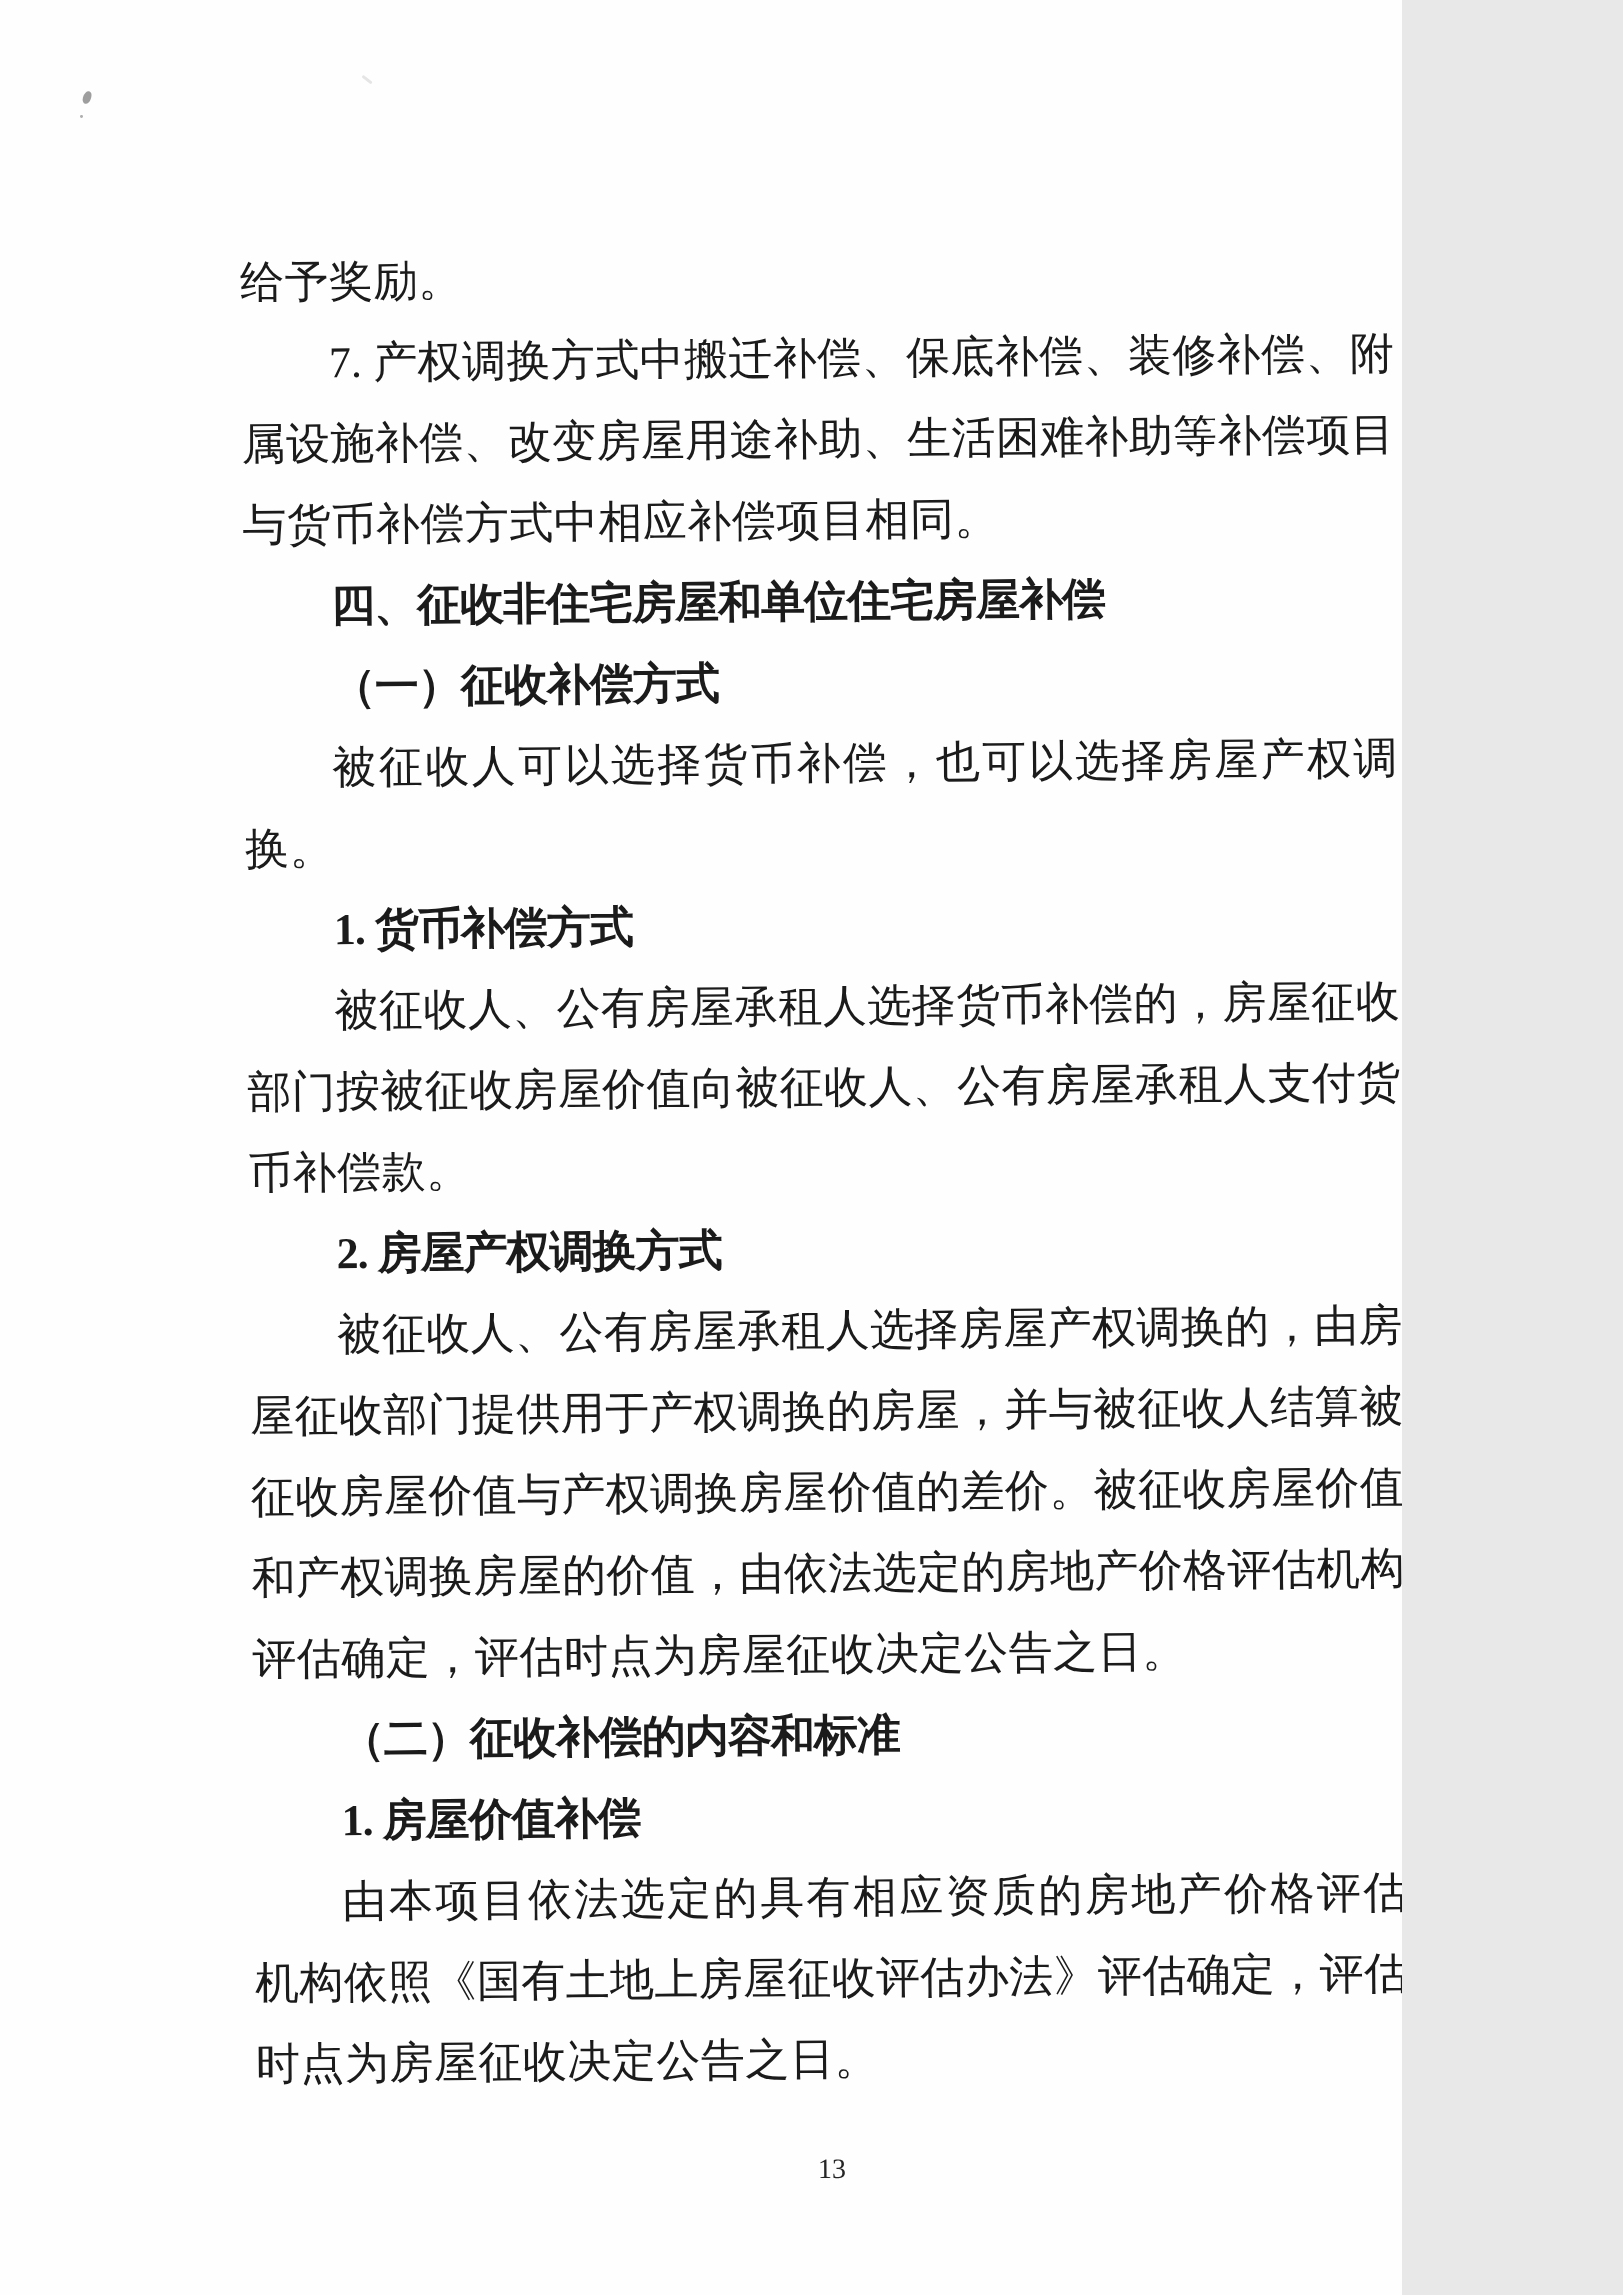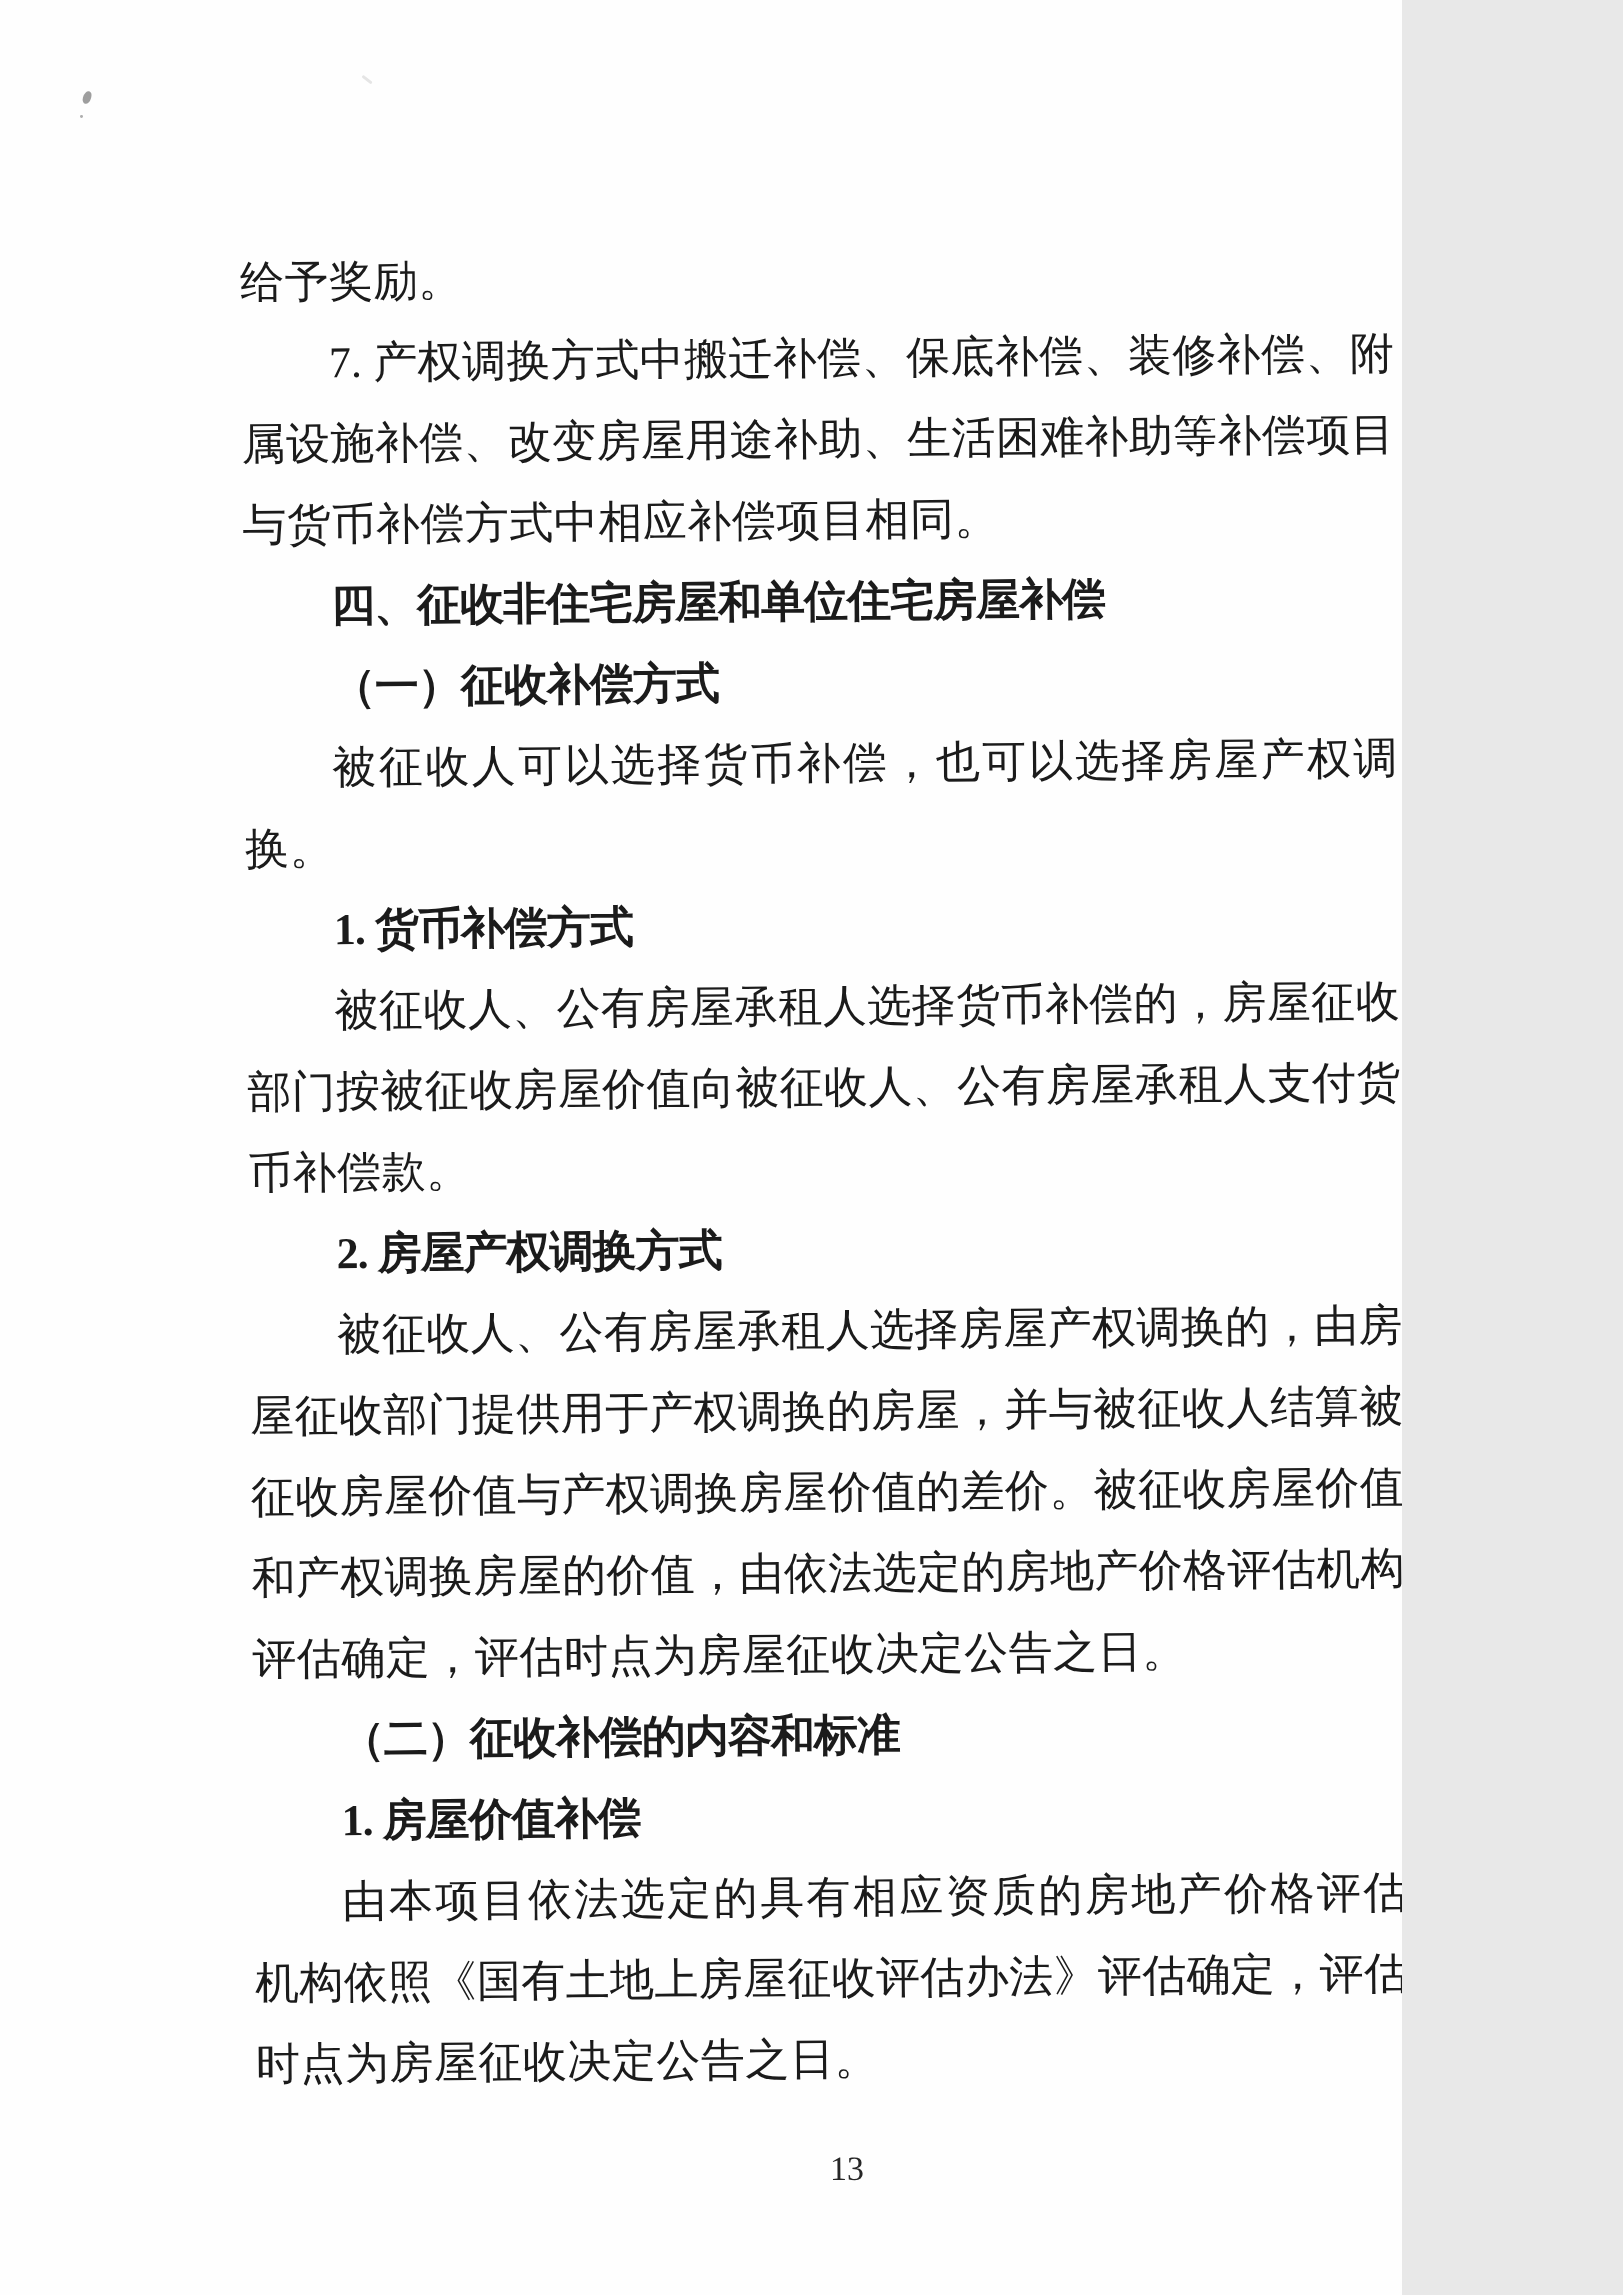--- a/index.html
+++ b/index.html
@@ -45,22 +45,22 @@
   }
   .line.bold {
     font-weight: bold;
     letter-spacing: -1px;
   }
   .pagenum {
     position: absolute;
     left: 800px;
     top: 2152px;
     width: 64px;
-    text-align: right;
-    font-size: 34px;
+    text-align: center;
+    font-size: 28px;
     line-height: 34px;
     color: #262626;
     transform: rotate(-0.4deg);
   }
   
   .artifact {
     position: absolute;
     pointer-events: none;
   }
   .smudge {

